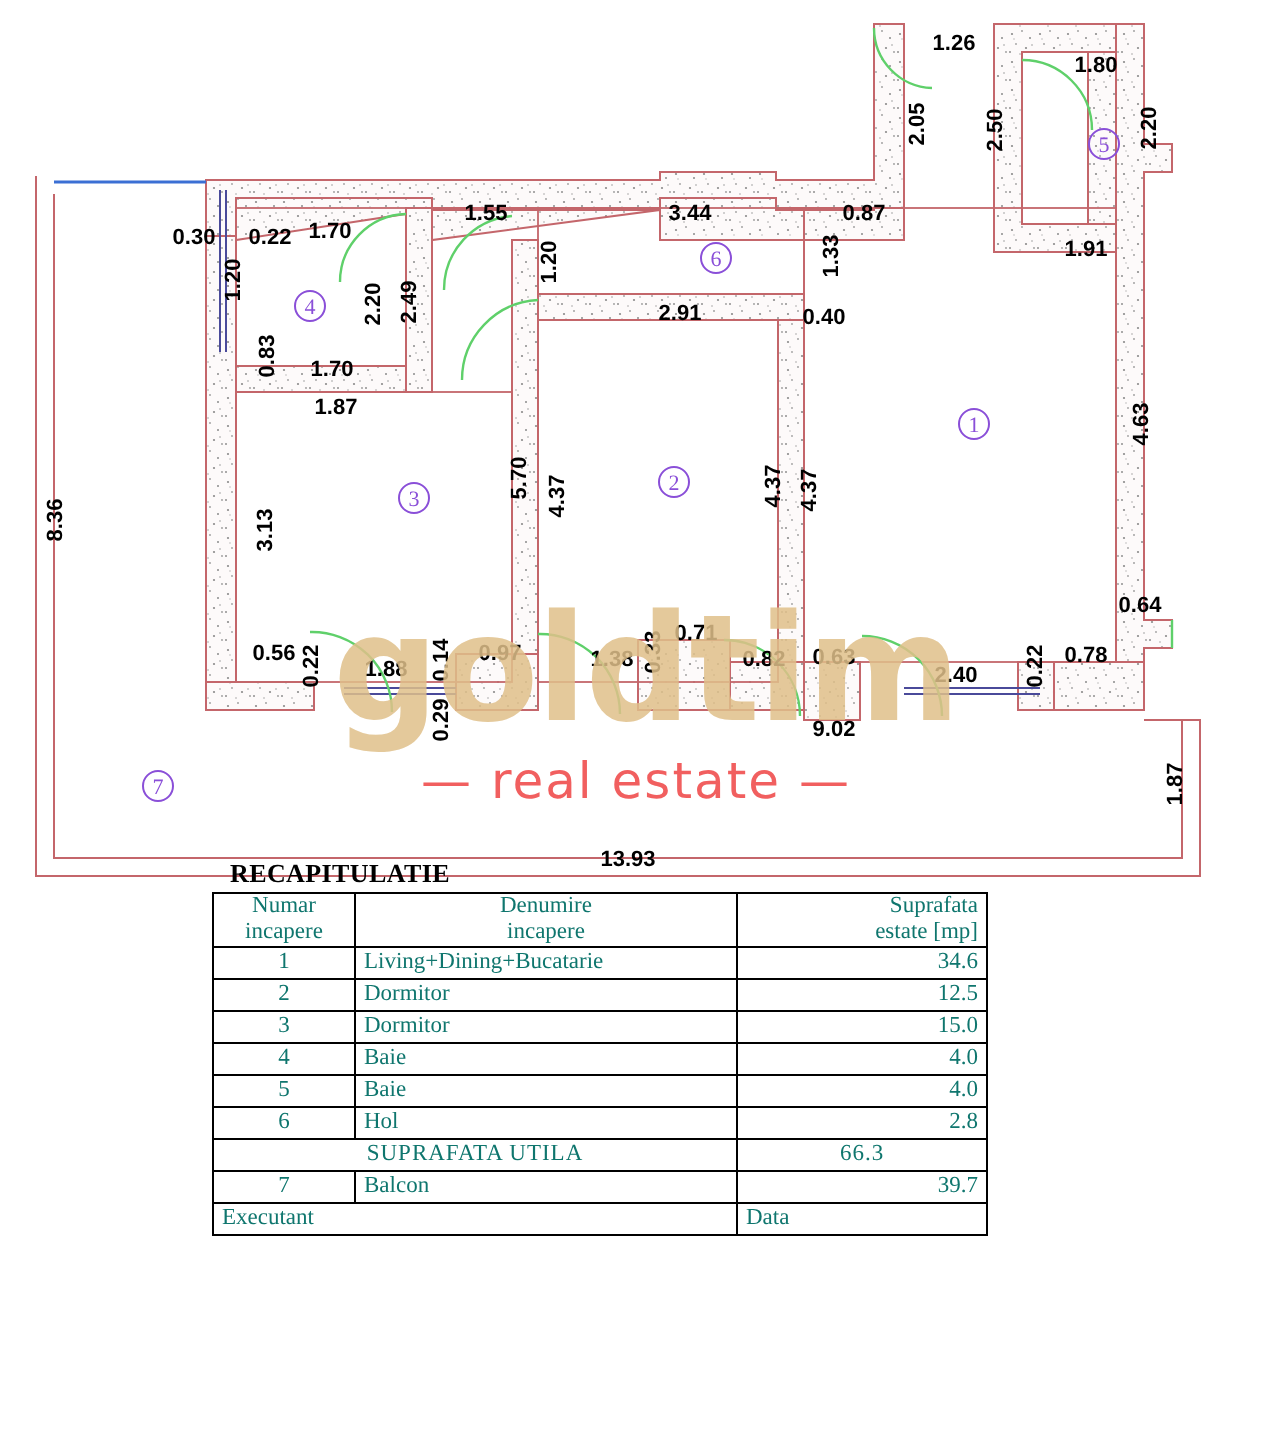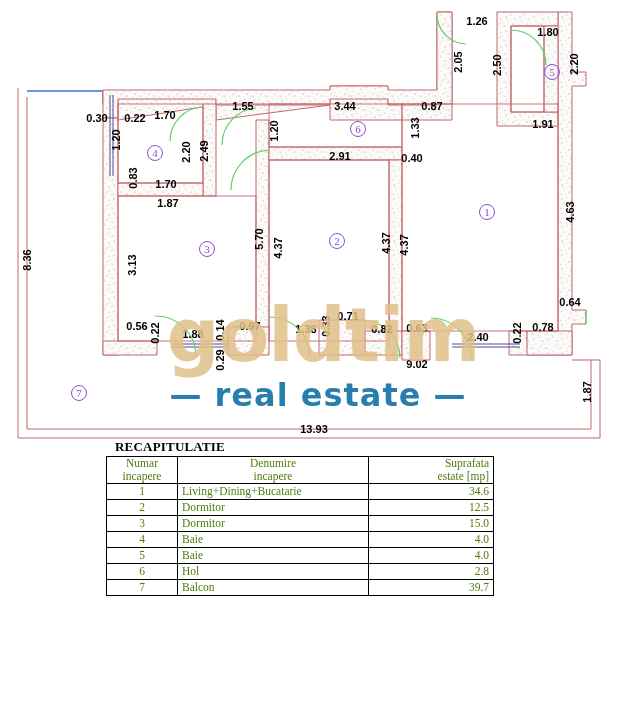--- a/index.html
+++ b/index.html
@@ -16,36 +16,36 @@
     pointer-events:none;display:flex;flex-direction:column;
     align-items:center;justify-content:flex-start;
   }
   #wm-word{
     font-family:"DejaVu Sans",sans-serif;
     font-size:74px;font-weight:700;letter-spacing:-1px;
     color:#e0c08a;opacity:.85;line-height:.95;margin-left:10px;
   }
   #wm-sub{
     font-family:"DejaVu Sans",sans-serif;
-    font-size:32px;font-weight:700;letter-spacing:1px;
-    color:#0369a1;opacity:.85;margin-top:6px;
+    font-size:25px;font-weight:400;letter-spacing:1px;
+    color:#ef4444;opacity:.85;margin-top:6px;
   }
 
   
-  #recap-wrap{position:absolute;left:0;top:434px;width:636px;height:270px;}
+  #recap-wrap{position:absolute;left:0;top:424px;width:636px;height:270px;}
   #recap-title{
     position:absolute;left:115px;top:5px;
     font-family:"Liberation Serif",serif;
     font-size:13px;font-weight:700;color:#000;letter-spacing:.2px;
   }
   table.recap{
     position:absolute;left:106px;top:22px;width:388px;
     border-collapse:collapse;
     font-family:"Liberation Serif",serif;
-    color:#4d7c0f;
+    color:#0f766e;
   }
   table.recap td{
     border:1px solid #000;
     padding:0 4px;
     font-size:11.5px;
     height:15px;
     line-height:13px;
   }
   td.c{text-align:center;}
   td.l{text-align:left;font-family:Liberation Serif, serif;}
@@ -287,25 +287,33 @@
           <td class="c num">5</td>
           <td class="l">Baie</td>
           <td class="area">4.0</td>
         </tr>
         <tr>
           <td class="c num">6</td>
           <td class="l">Hol</td>
           <td class="area">2.8</td>
         </tr>
 
+        <tr>
+          <td class="sum" colspan="2">SUPRAFATA  UTILA</td>
+          <td class="sum area">66.3</td>
+        </tr>
 
         <tr>
           <td class="c num">7</td>
           <td class="l">Balcon</td>
           <td class="area">39.7</td>
         </tr>
 
 
+        <tr>
+          <td class="l exec" colspan="2">Executant</td>
+          <td class="l exec">Data</td>
+        </tr>
       </tbody>
     </table>
   </div>
 
 </div>
 
 </body></html>

